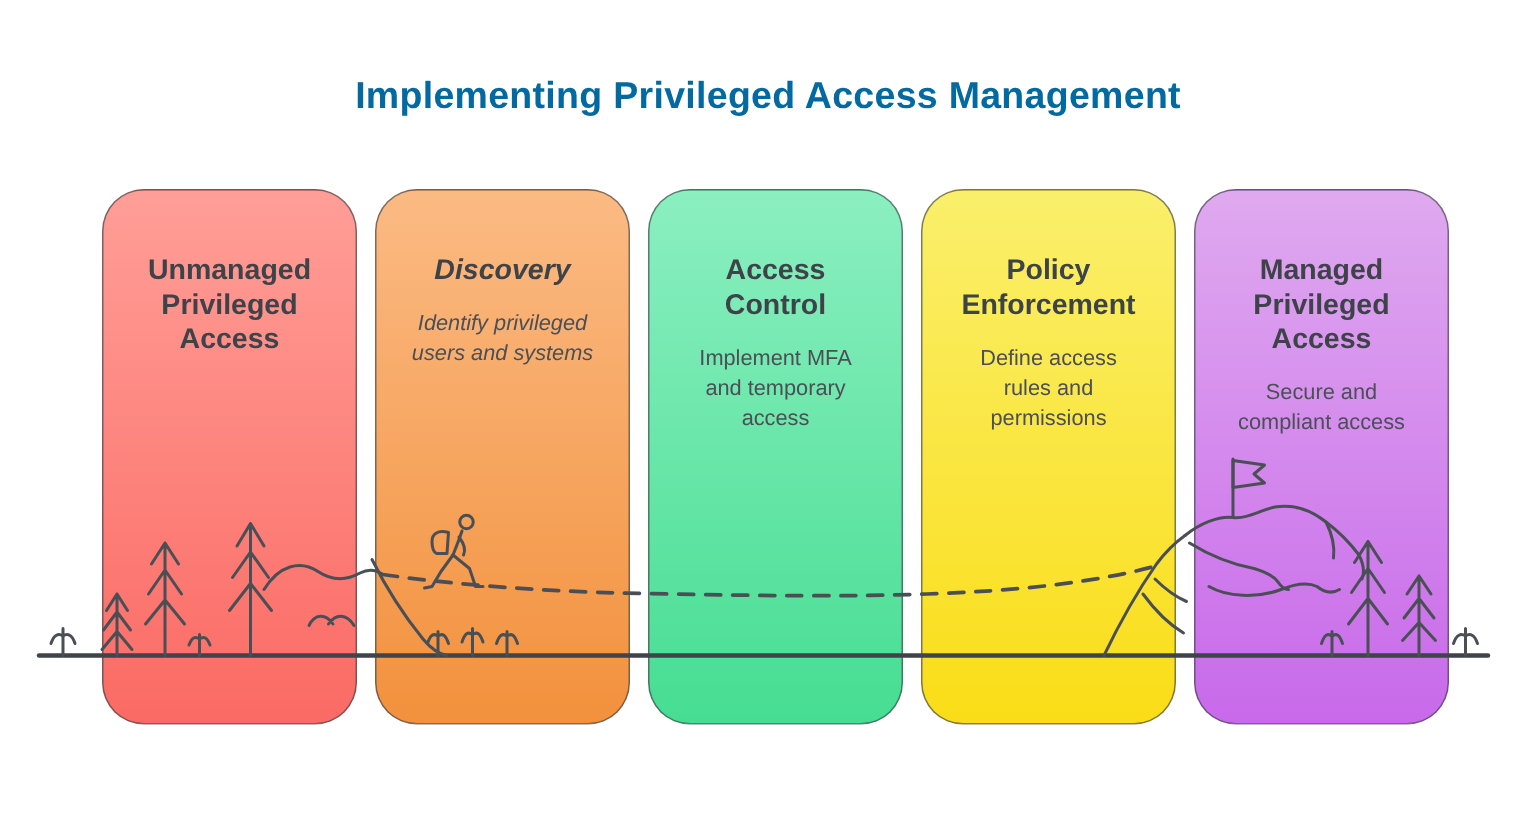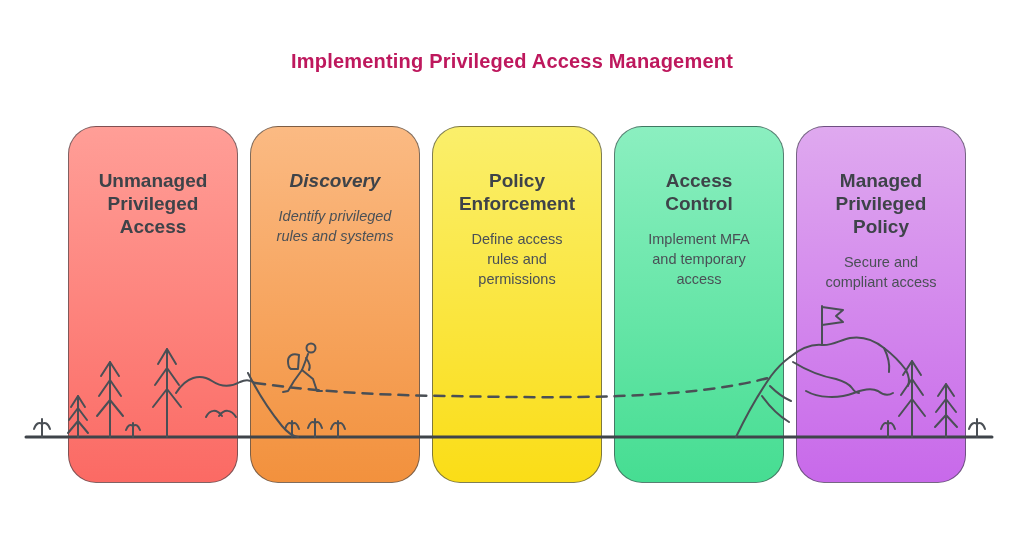--- a/index.html
+++ b/index.html
@@ -2,21 +2,21 @@
 <html><head>
 <meta charset="utf-8">
 <style>
   html,body { margin:0; padding:0; background:#ffffff; }
   .canvas {
     position:relative; width:1024px; height:551px; background:#ffffff;
     overflow:hidden; font-family:"Liberation Sans", sans-serif;
   }
   .title {
     position:absolute; top:50px; left:0; right:0; text-align:center;
-    font-size:20px; font-weight:bold; color:#be185d; letter-spacing:.2px;
+    font-size:25px; font-weight:bold; color:#0369a1; letter-spacing:.2px;
   }
   .cards {
     position:absolute; left:68px; top:126px; display:flex; gap:12px;
   }
   .card {
     width:170px; height:357px; border-radius:28px; box-sizing:border-box;
     border:1px solid rgba(61,66,72,.65);
     padding:42px 22px 0; text-align:center;
   }
   .card h2 {
@@ -33,32 +33,32 @@
 <div class="canvas">
 
   <div class="title">Implementing Privileged Access Management</div>
 
   <div class="cards">
     <div class="card" style="background: linear-gradient(rgb(255, 158, 151), rgb(251, 106, 100));">
       <h2>Unmanaged Privileged Access</h2>
     </div>
     <div class="card" style="background: linear-gradient(rgb(251, 186, 131), rgb(242, 145, 61)); font-style: italic;">
       <h2>Discovery</h2>
-      <p>Identify privileged rules and systems</p>
+      <p>Identify privileged users and systems</p>
+    </div>
+    <div class="card" style="background: linear-gradient(rgb(139, 239, 192), rgb(70, 221, 146));">
+      <h2>Access Control</h2>
+      <p>Implement MFA and temporary access</p>
     </div>
     <div class="card" style="background: linear-gradient(rgb(250, 239, 107), rgb(250, 221, 23));">
       <h2>Policy Enforcement</h2>
       <p>Define access rules and permissions</p>
     </div>
-    <div class="card" style="background: linear-gradient(rgb(139, 239, 192), rgb(70, 221, 146));">
-      <h2>Access Control</h2>
-      <p>Implement MFA and temporary access</p>
-    </div>
     <div class="card" style="background: linear-gradient(rgb(223, 169, 239), rgb(200, 105, 234));">
-      <h2>Managed Privileged Policy</h2>
+      <h2>Managed Privileged Access</h2>
       <p>Secure and compliant access</p>
     </div>
   </div>
 
   <svg class="scene" width="1024" height="551" viewBox="0 0 1024 551" fill="none" stroke="#4A4F55" stroke-width="2" stroke-linecap="round" stroke-linejoin="round">
 
     <g>
       <path d="M26 437 H992" stroke-width="3" stroke="#3F444A"></path>
     </g>
 

